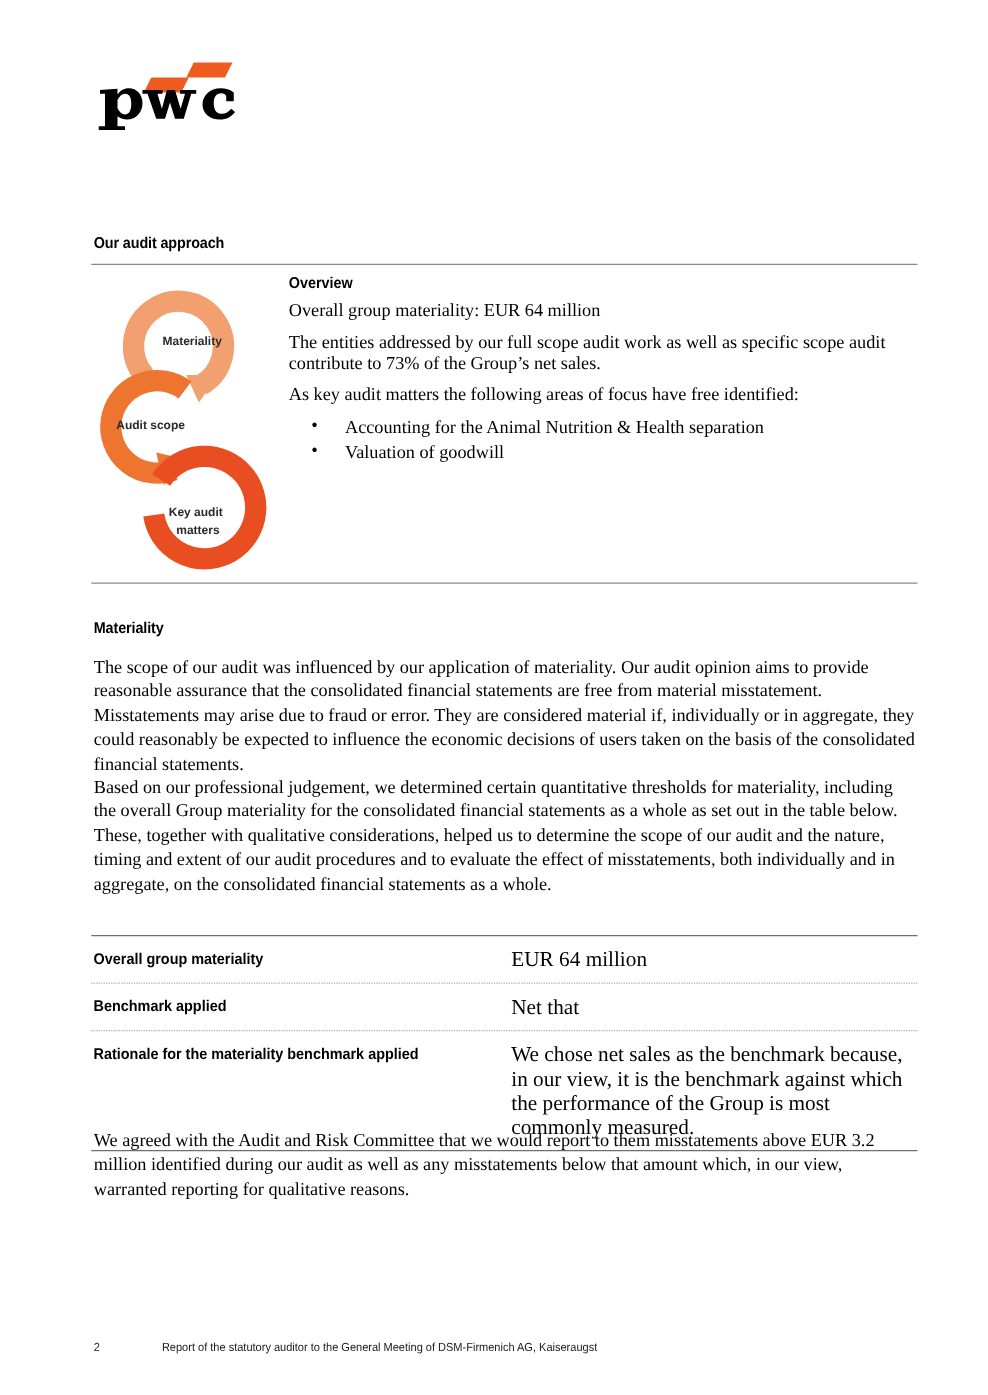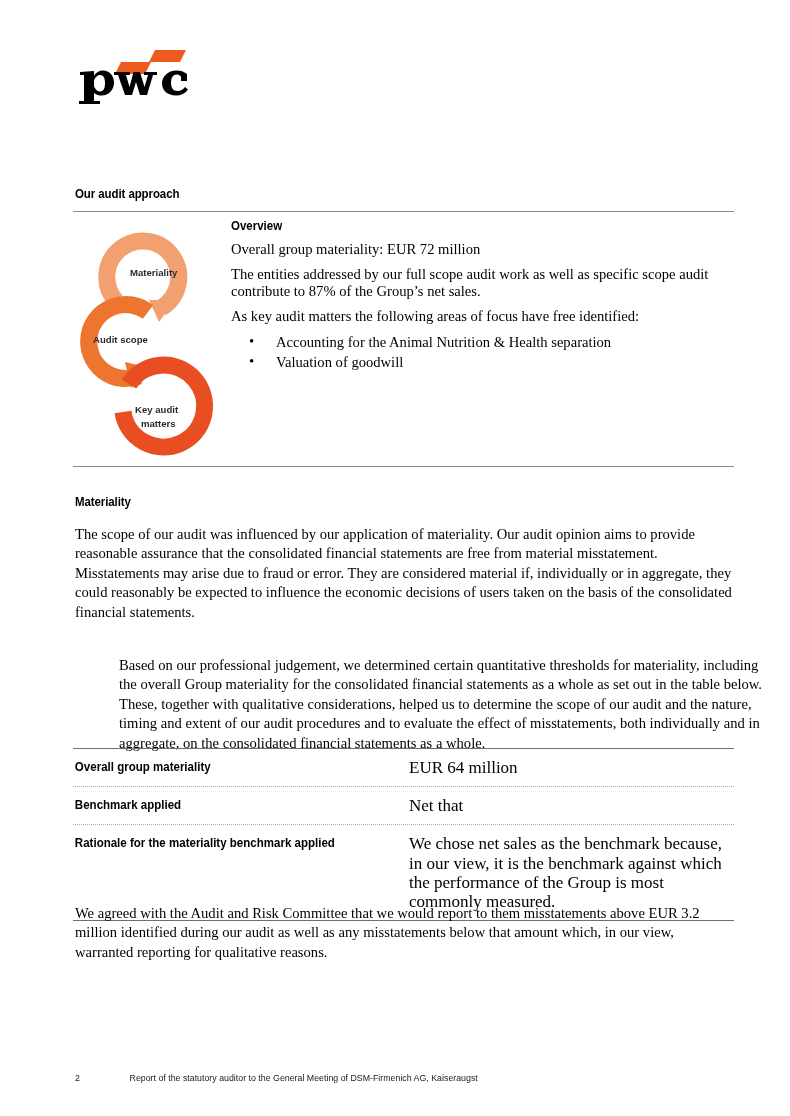--- a/index.html
+++ b/index.html
@@ -123,21 +123,21 @@
     width: 659px;
   }
   .body-block p {
     margin: 0 0 13px 0;
     font-size: 14.6px;
     line-height: 19.4px;
     text-align: left;
     font-feature-settings: "onum" 1;
   }
   #para-materiality-1 { top: 525px; }
-  #para-materiality-2 { top: 656px; margin-left: 44px; }
+  #para-materiality-2 { top: 621px; }
   #para-closing      { top: 904px; }
 
   
   .mtable {
     position: absolute;
     left: 73px;
     top: 748px;
     width: 661px;
     border-collapse: collapse;
   }
@@ -256,23 +256,23 @@
       <text class="dlabel" x="20" y="127"><tspan>Audit scope</tspan></text>
 
       <text class="dlabel" x="62" y="197"><tspan>Key audit</tspan></text>
       <text class="dlabel" x="68" y="211"><tspan>matters</tspan></text>
     </svg>
   </div>
 
   <div class="overview">
     <div class="overview-title">Overview</div>
 
-    <p>Overall group materiality: EUR 72 million</p>
-
-    <p>The entities addressed by our full scope audit work as well as specific scope audit contribute to 87% of the Group’s net sales.</p>
+    <p>Overall group materiality: EUR 64 million</p>
+
+    <p>The entities addressed by our full scope audit work as well as specific scope audit contribute to 73% of the Group’s net sales.</p>
 
     <p>As key audit matters the following areas of focus have free identified:</p>
 
     <ul>
       <li>Accounting for the Animal Nutrition &amp; Health separation</li>
       <li>Valuation of goodwill</li>
     </ul>
   </div>
 
   <div class="rule" id="rule-bottom"></div>

